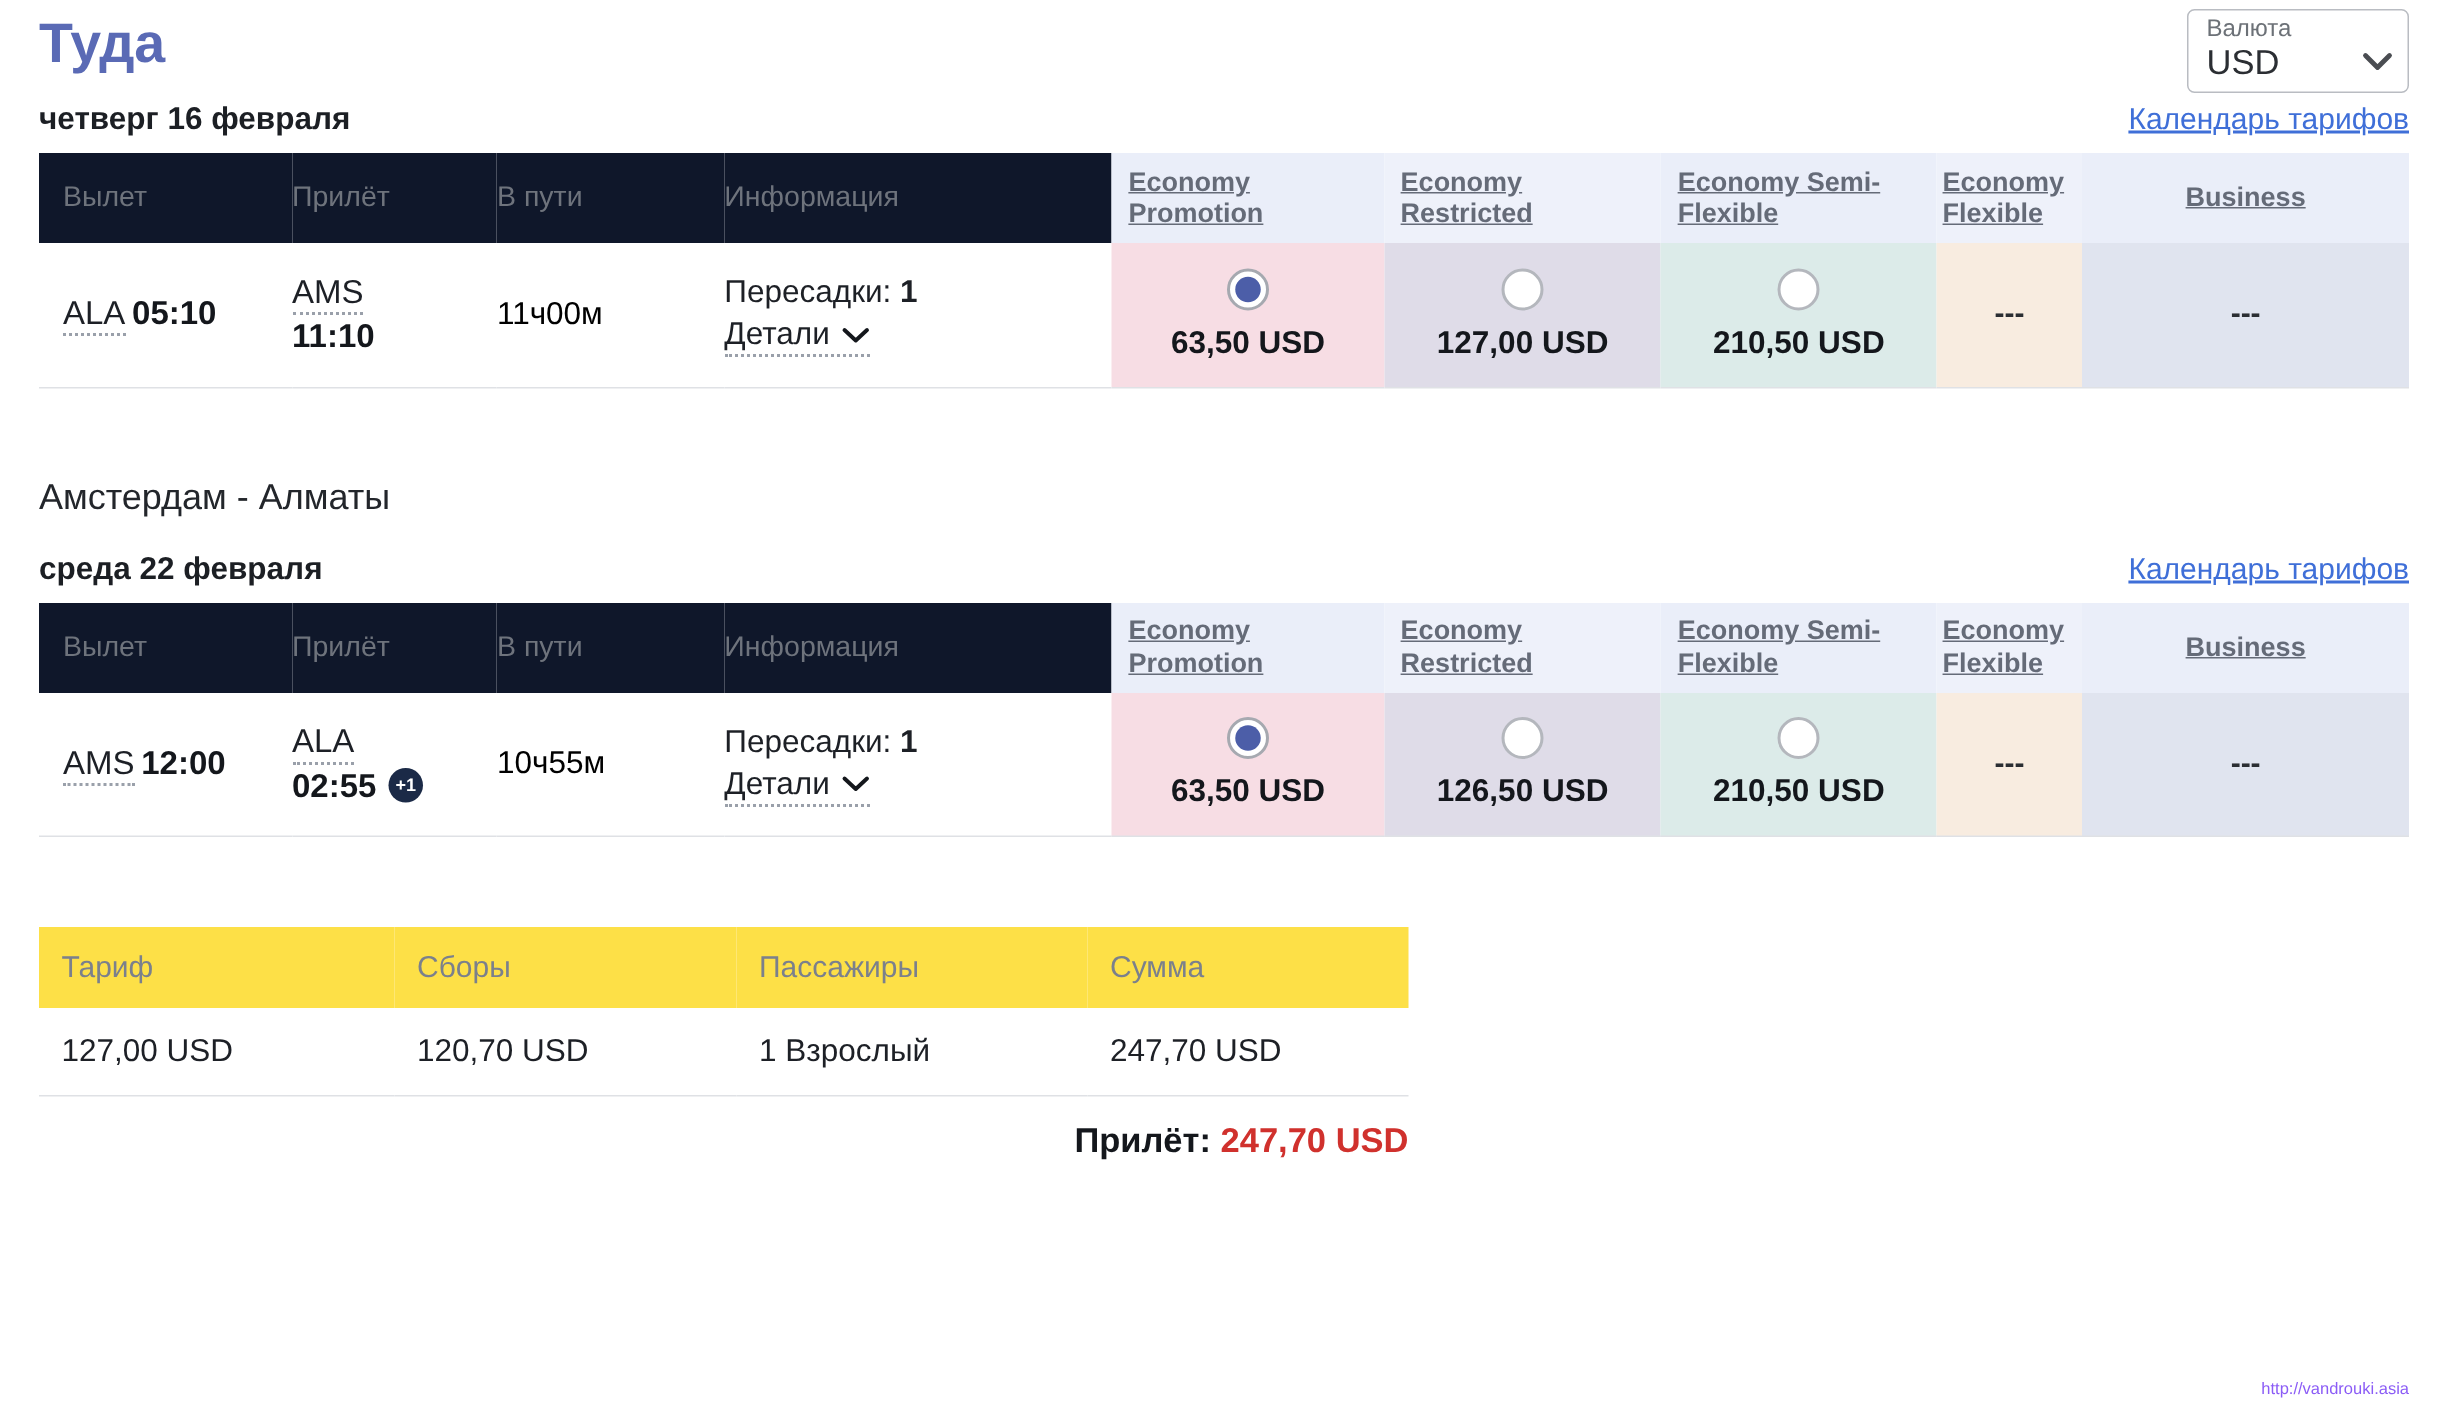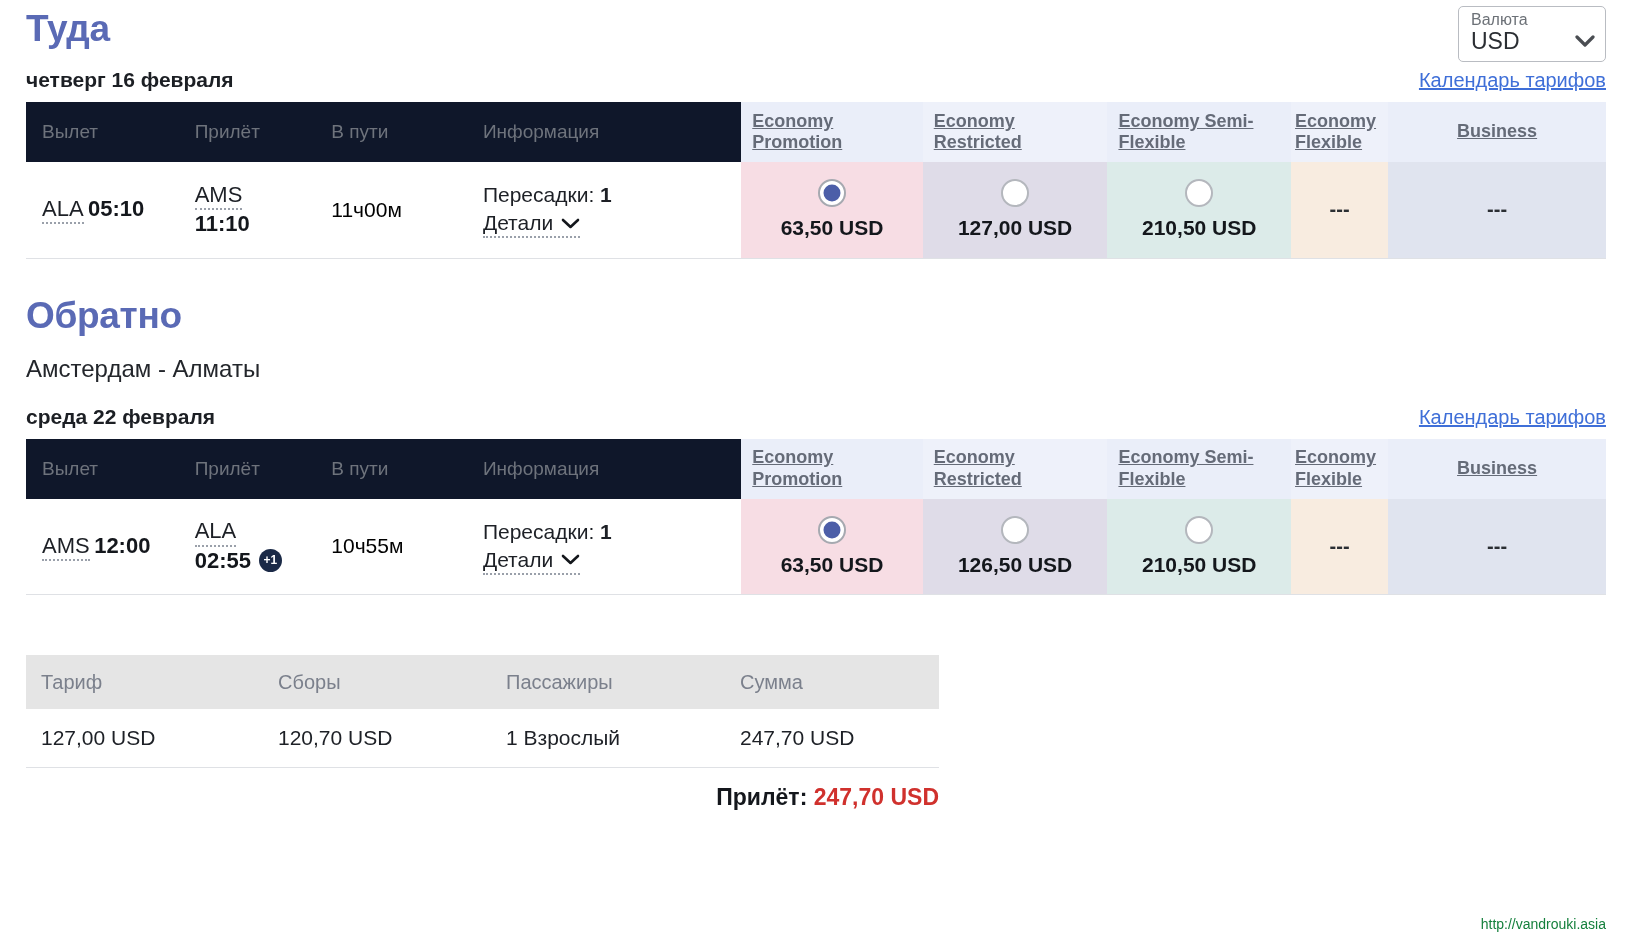--- a/index.html
+++ b/index.html
@@ -152,21 +152,21 @@
     width: 17px; height: 17px;
     border-radius: 50%;
     background: #4c5ea8;
   }
   .dashes { font-size: 20px; color: #2b2e33; font-weight: bold; letter-spacing: 0px; }
   .row-sep { border-bottom: 1px solid #dfe1e5; }
 
   
   table.cost { width: 913px; border-collapse: collapse; table-layout: fixed; }
   table.cost th {
-    background: #e5e5e5;
+    background: #fde047;
     height: 54px;
     text-align: left;
     font-size: 20px;
     color: #7b808c;
     font-weight: normal;
     padding-left: 15px;
   }
   table.cost td {
     height: 58px;
     font-size: 21px;
@@ -180,22 +180,22 @@
     font-size: 23px;
     color: #14171c;
     font-weight: bold;
     padding-top: 16px;
   }
   .total-amt { color: #d0312d; }
   .watermark {
     position: absolute;
     right: 26px;
     bottom: 8px;
-    font-size: 14px;
-    color: #15803d;
+    font-size: 11px;
+    color: #8b5cf6;
   }
 </style>
 </head>
 <body>
 
 <div class="page">
 
   <div class="currency-box">
     <div class="currency-label">Валюта</div>
     <div class="currency-row">
@@ -280,21 +280,20 @@
         </td>
         <td class="cell-fare" style="background:#e0e4ef">
           <span class="dashes">---</span>
         </td>
       </tr>
     </tbody>
       </table>
   </div>
 
   <div style="padding-top:38px">
-    <div class="section-title">Обратно</div>
     <div class="route" style="margin-top:21px">Амстердам - Алматы</div>
     <div class="date-row" style="margin-top:22px">
       <div class="daydate">среда 22 февраля</div>
       <div class="cal-link">Календарь тарифов</div>
     </div>
 
     <table class="flights" style="margin-top:10px">
       <colgroup>
         <col style="width:158px">
           <col style="width:128px">

